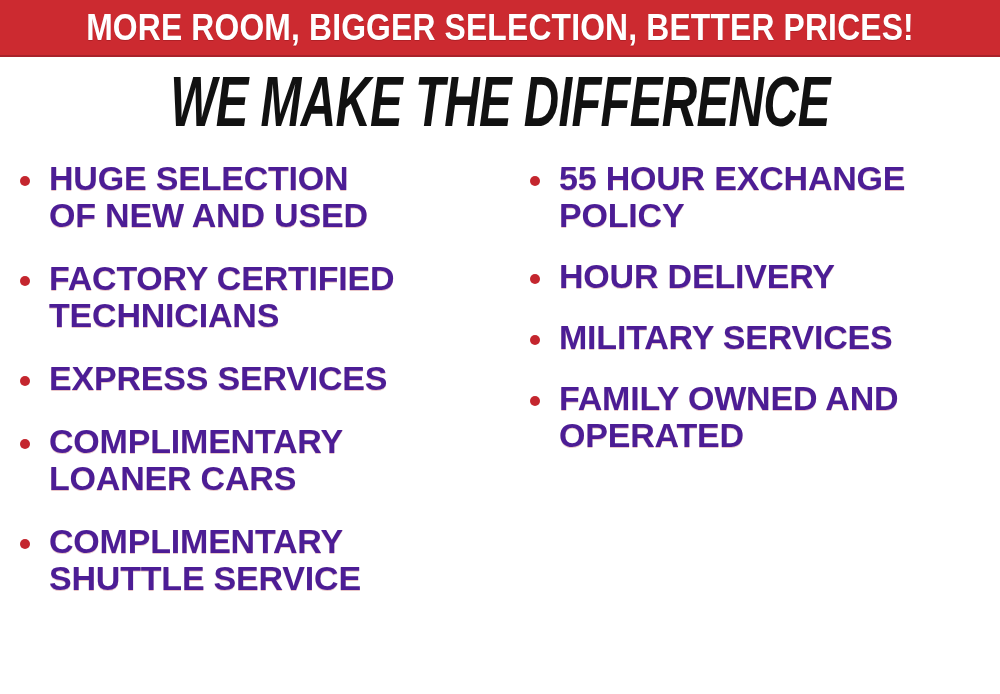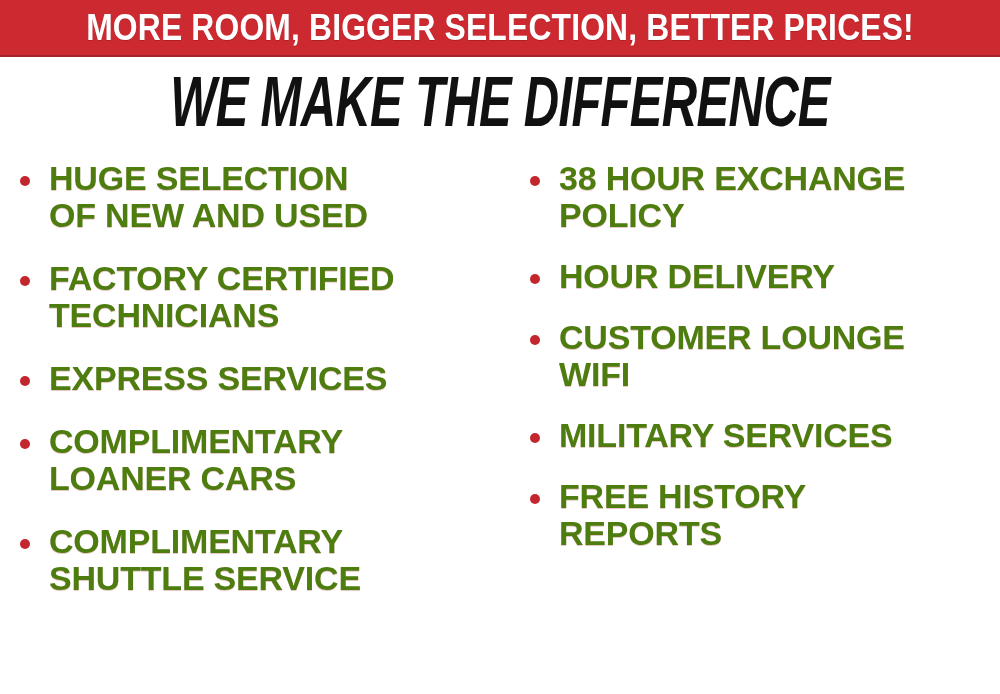--- a/index.html
+++ b/index.html
@@ -104,21 +104,21 @@
     flex: 0 0 auto;
     width: 10px;
     height: 10px;
     border-radius: 50%;
     background: #c4262e;
     margin-top: 16px;
     margin-right: 19px;
   }
   .bullet-label {
     flex: 1 1 auto;
-    color: #4d7c0f;
+    color: #4c1d95;
     font-family: "Liberation Sans", sans-serif;
     font-weight: bold;
     font-size: 34px;
     line-height: 37px;
     letter-spacing: -0.2px;
     text-shadow: 0 1px 0 rgba(170,30,35,0.25);
     white-space: pre-line;
   }
 </style>
 </head>
@@ -157,37 +157,32 @@
       <div class="bullet-item">
         <span class="bullet-dot"></span>
         <span class="bullet-label">COMPLIMENTARY
 SHUTTLE SERVICE</span>
       </div>
     </div>
 
     <div class="column column-right">
       <div class="bullet-item">
         <span class="bullet-dot"></span>
-        <span class="bullet-label">38 HOUR EXCHANGE
+        <span class="bullet-label">55 HOUR EXCHANGE
 POLICY</span>
       </div>
       <div class="bullet-item">
         <span class="bullet-dot"></span>
         <span class="bullet-label">HOUR DELIVERY</span>
       </div>
       <div class="bullet-item">
         <span class="bullet-dot"></span>
-        <span class="bullet-label">CUSTOMER LOUNGE
-WIFI</span>
-      </div>
-      <div class="bullet-item">
-        <span class="bullet-dot"></span>
         <span class="bullet-label">MILITARY SERVICES</span>
       </div>
       <div class="bullet-item">
         <span class="bullet-dot"></span>
-        <span class="bullet-label">FREE HISTORY
-REPORTS</span>
+        <span class="bullet-label">FAMILY OWNED AND
+OPERATED</span>
       </div>
     </div>
 
   </div>
 </div>
 
 </body></html>

